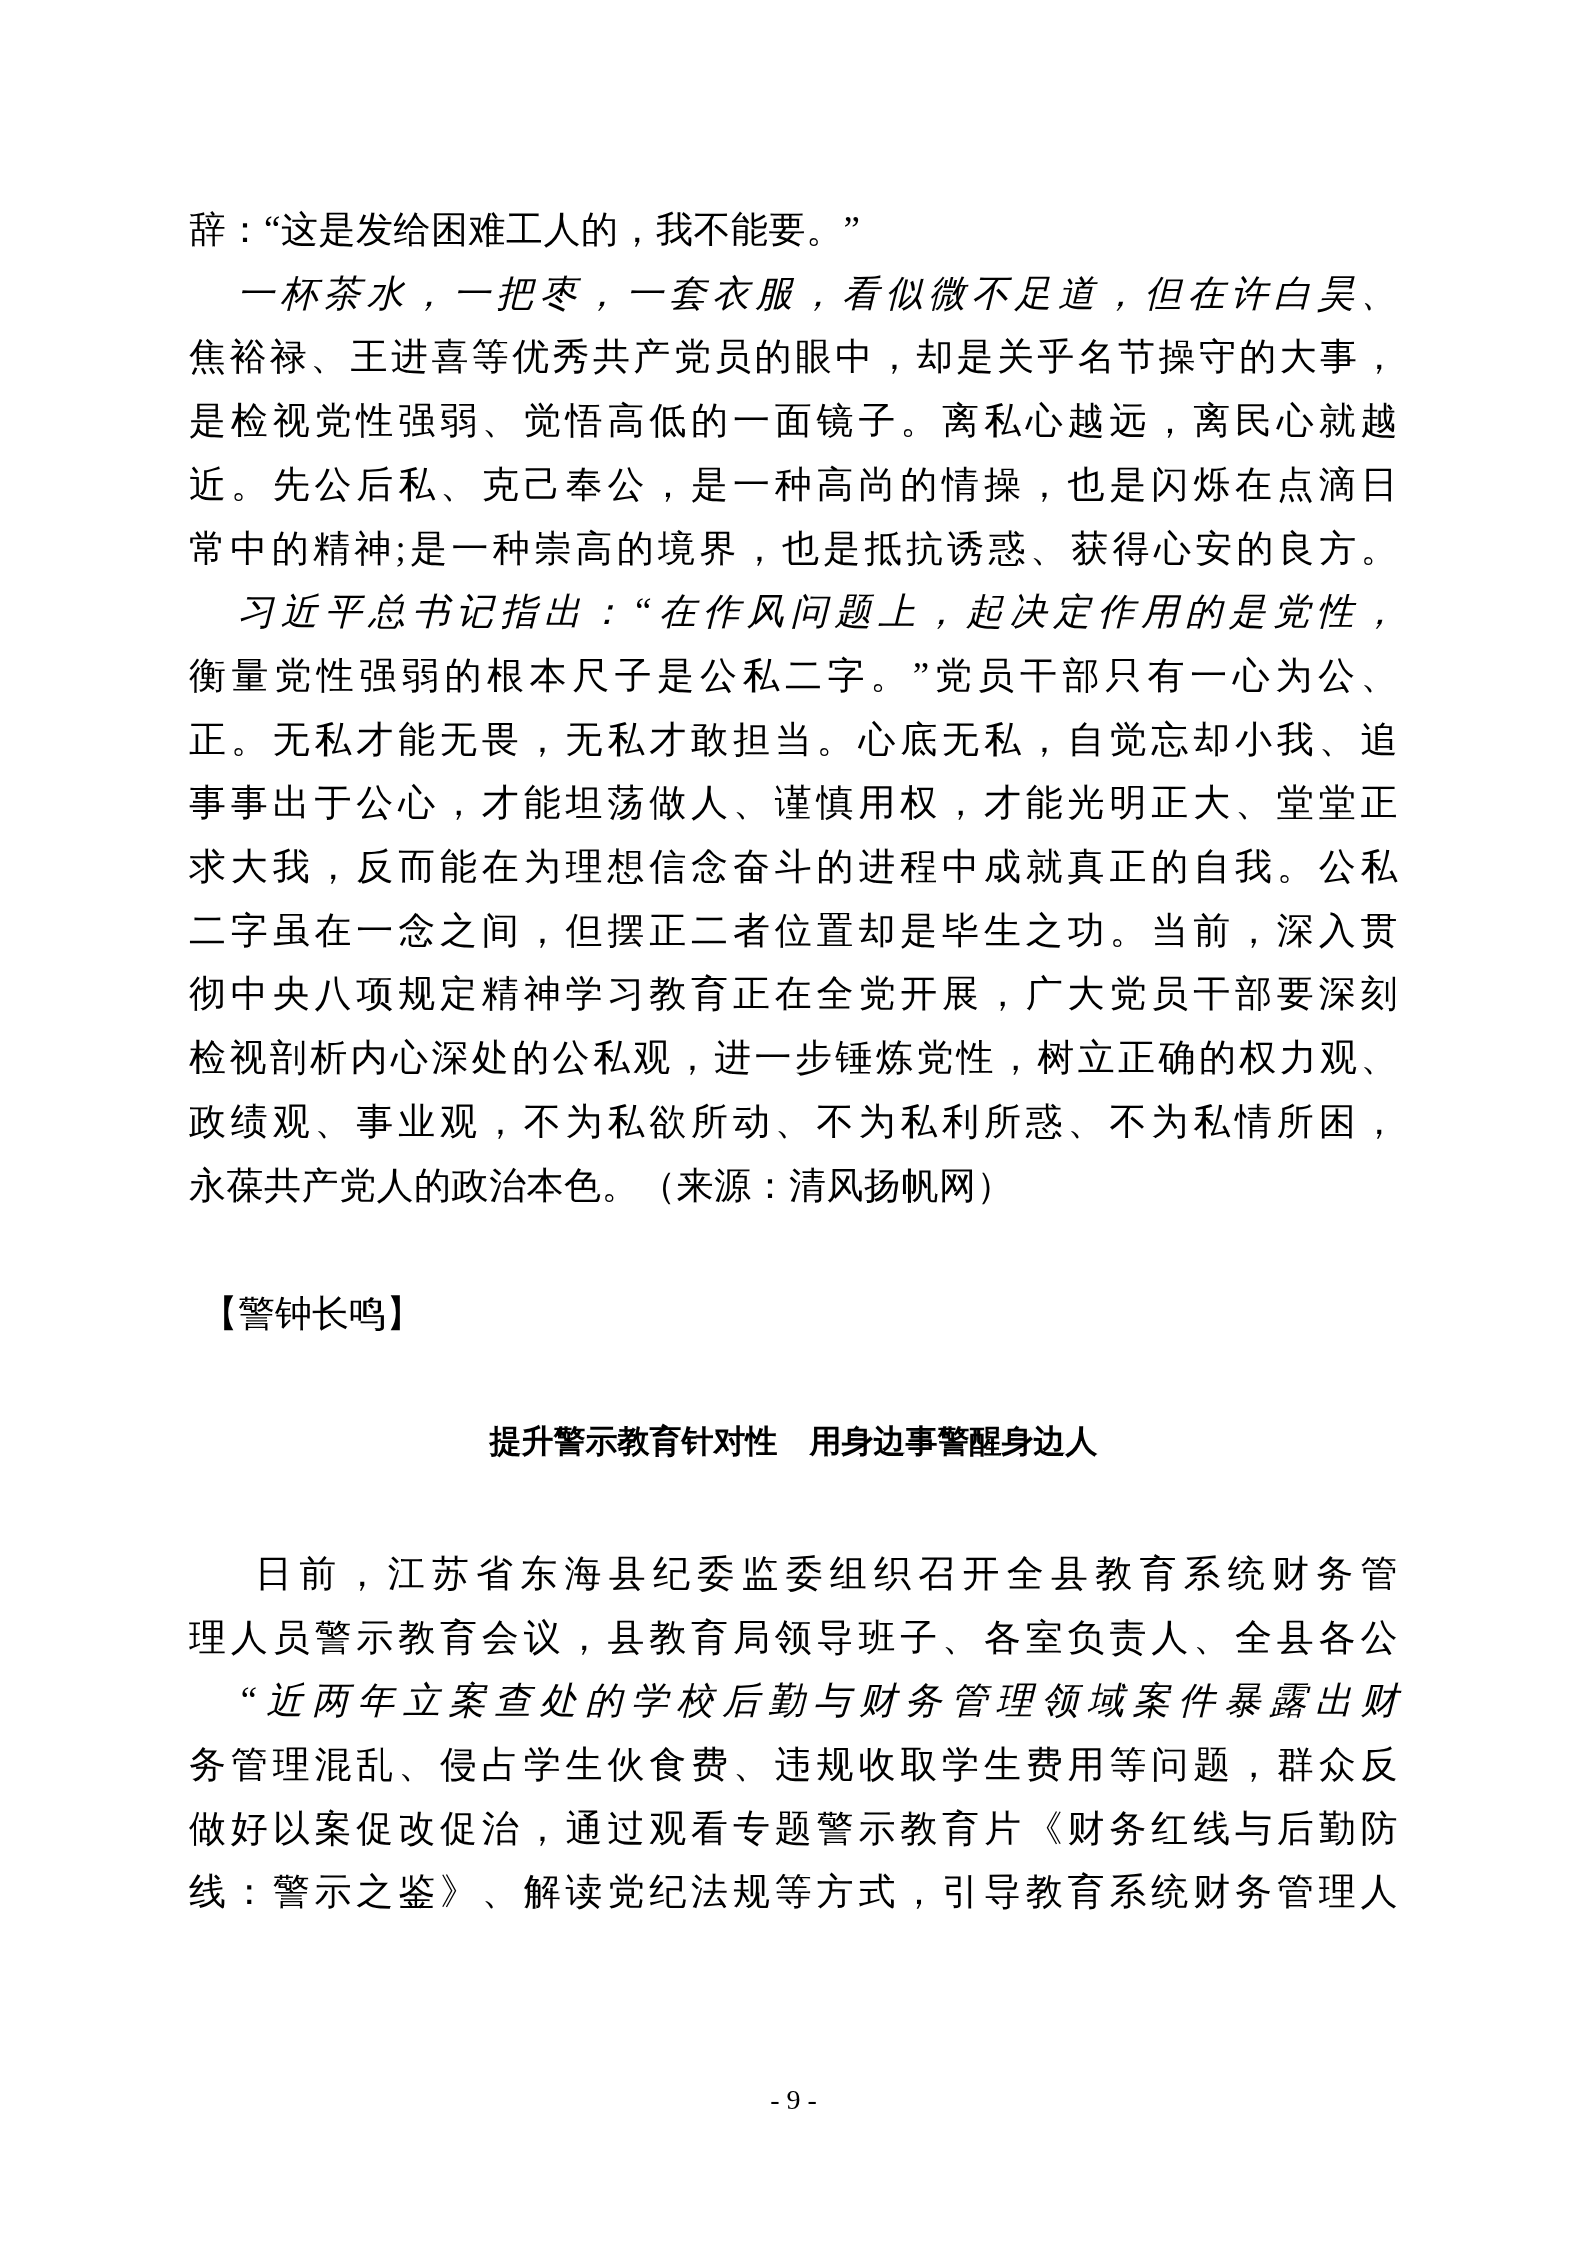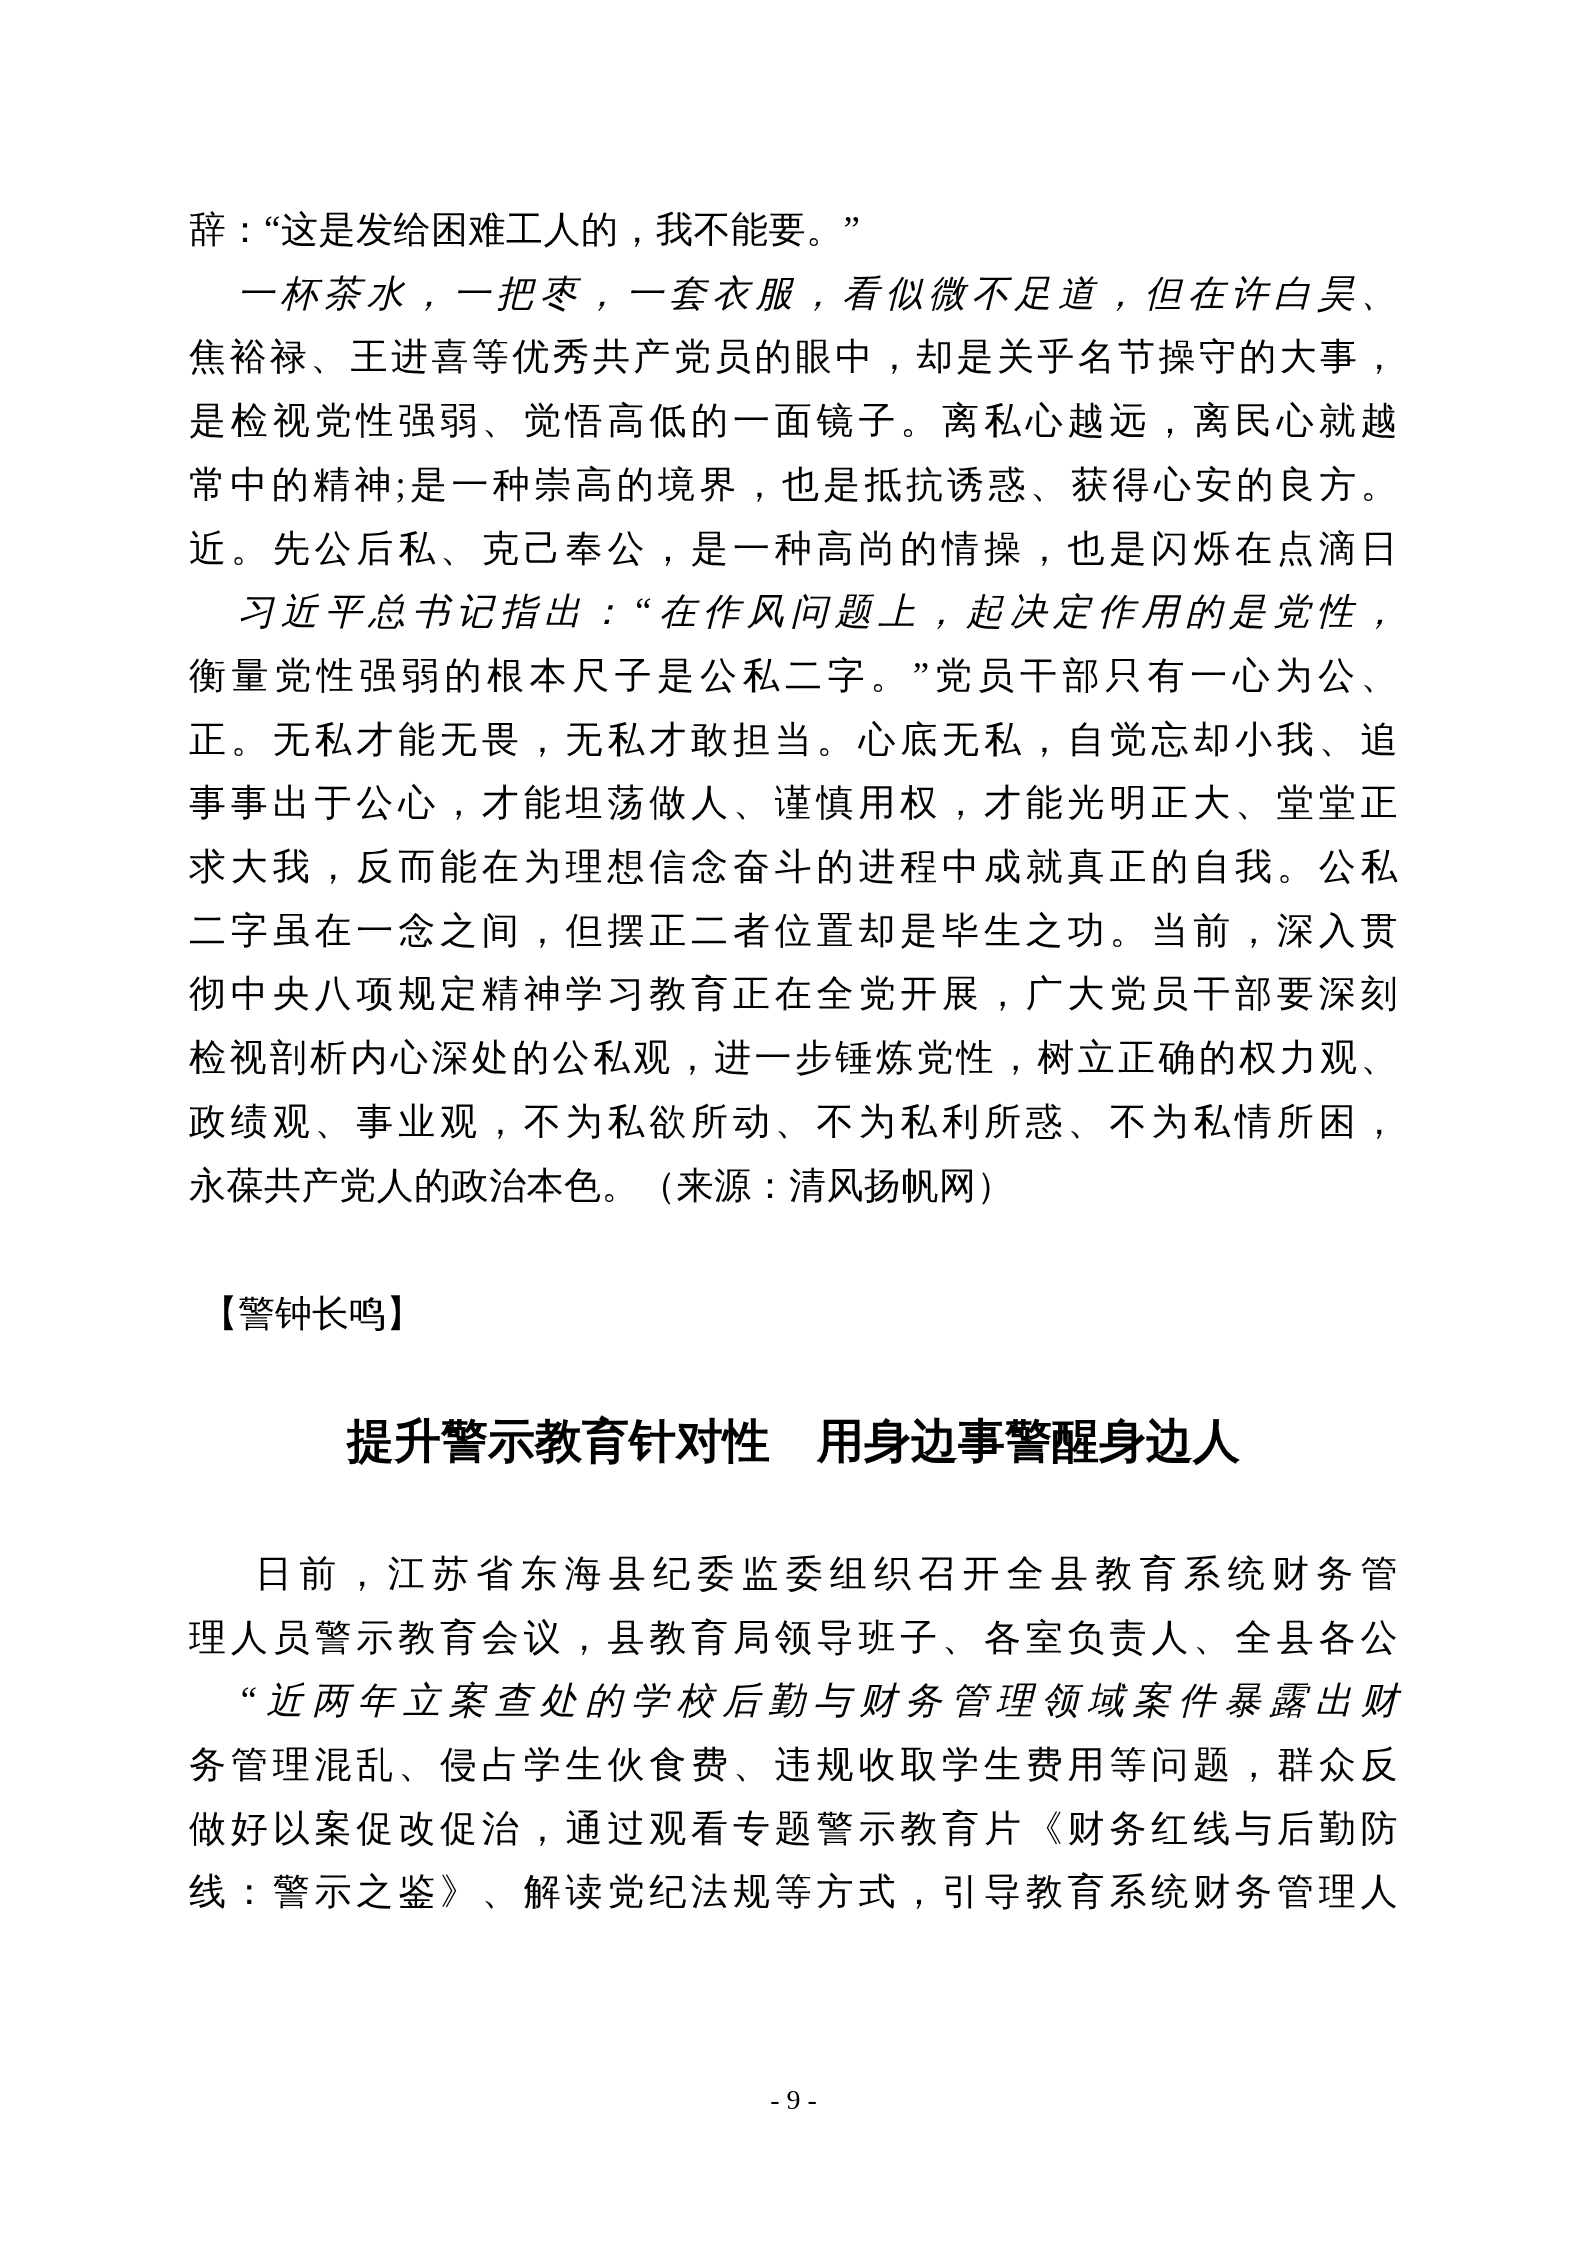--- a/index.html
+++ b/index.html
@@ -39,21 +39,21 @@
   .bracket-header {
     margin: 12px;
     margin-top: 65px;
     font-size: 37px;
     line-height: 63.7px;
     font-weight: normal;
   }
   .article-title {
     margin: 0;
     margin-top: 60px;
-    font-size: 47px;
+    font-size: 32px;
     line-height: 70px;
     font-weight: bold;
     text-align: center;
   }
   .title-gap { margin-bottom: 66px; }
   .footer {
     position: absolute;
     top: 2082px;
     left: 0;
     width: 100%;
@@ -65,22 +65,22 @@
 </head>
 <body>
 
 <div class="page">
   <div class="content">
 
     <p class="ln end">辞：“这是发给困难工人的，我不能要。”</p>
     <p class="ln fill ind">一杯茶水，一把枣，一套衣服，看似微不足道，但在许白昊、</p>
     <p class="ln fill">焦裕禄、王进喜等优秀共产党员的眼中，却是关乎名节操守的大事，</p>
     <p class="ln fill">是检视党性强弱、觉悟高低的一面镜子。离私心越远，离民心就越</p>
+    <p class="ln fill">近。先公后私、克己奉公，是一种高尚的情操，也是闪烁在点滴日</p>
     <p class="ln fill">常中的精神;是一种崇高的境界，也是抵抗诱惑、获得心安的良方。</p>
-    <p class="ln fill">近。先公后私、克己奉公，是一种高尚的情操，也是闪烁在点滴日</p>
     <p class="ln fill ind">习近平总书记指出：“在作风问题上，起决定作用的是党性，</p>
     <p class="ln fill">衡量党性强弱的根本尺子是公私二字。”党员干部只有一心为公、</p>
     <p class="ln fill">正。无私才能无畏，无私才敢担当。心底无私，自觉忘却小我、追</p>
     <p class="ln fill">事事出于公心，才能坦荡做人、谨慎用权，才能光明正大、堂堂正</p>
     <p class="ln fill">求大我，反而能在为理想信念奋斗的进程中成就真正的自我。公私</p>
     <p class="ln fill">二字虽在一念之间，但摆正二者位置却是毕生之功。当前，深入贯</p>
     <p class="ln fill">彻中央八项规定精神学习教育正在全党开展，广大党员干部要深刻</p>
     <p class="ln fill">检视剖析内心深处的公私观，进一步锤炼党性，树立正确的权力观、</p>
     <p class="ln fill">政绩观、事业观，不为私欲所动、不为私利所惑、不为私情所困，</p>
     <p class="ln end">永葆共产党人的政治本色。（来源：清风扬帆网）</p>

